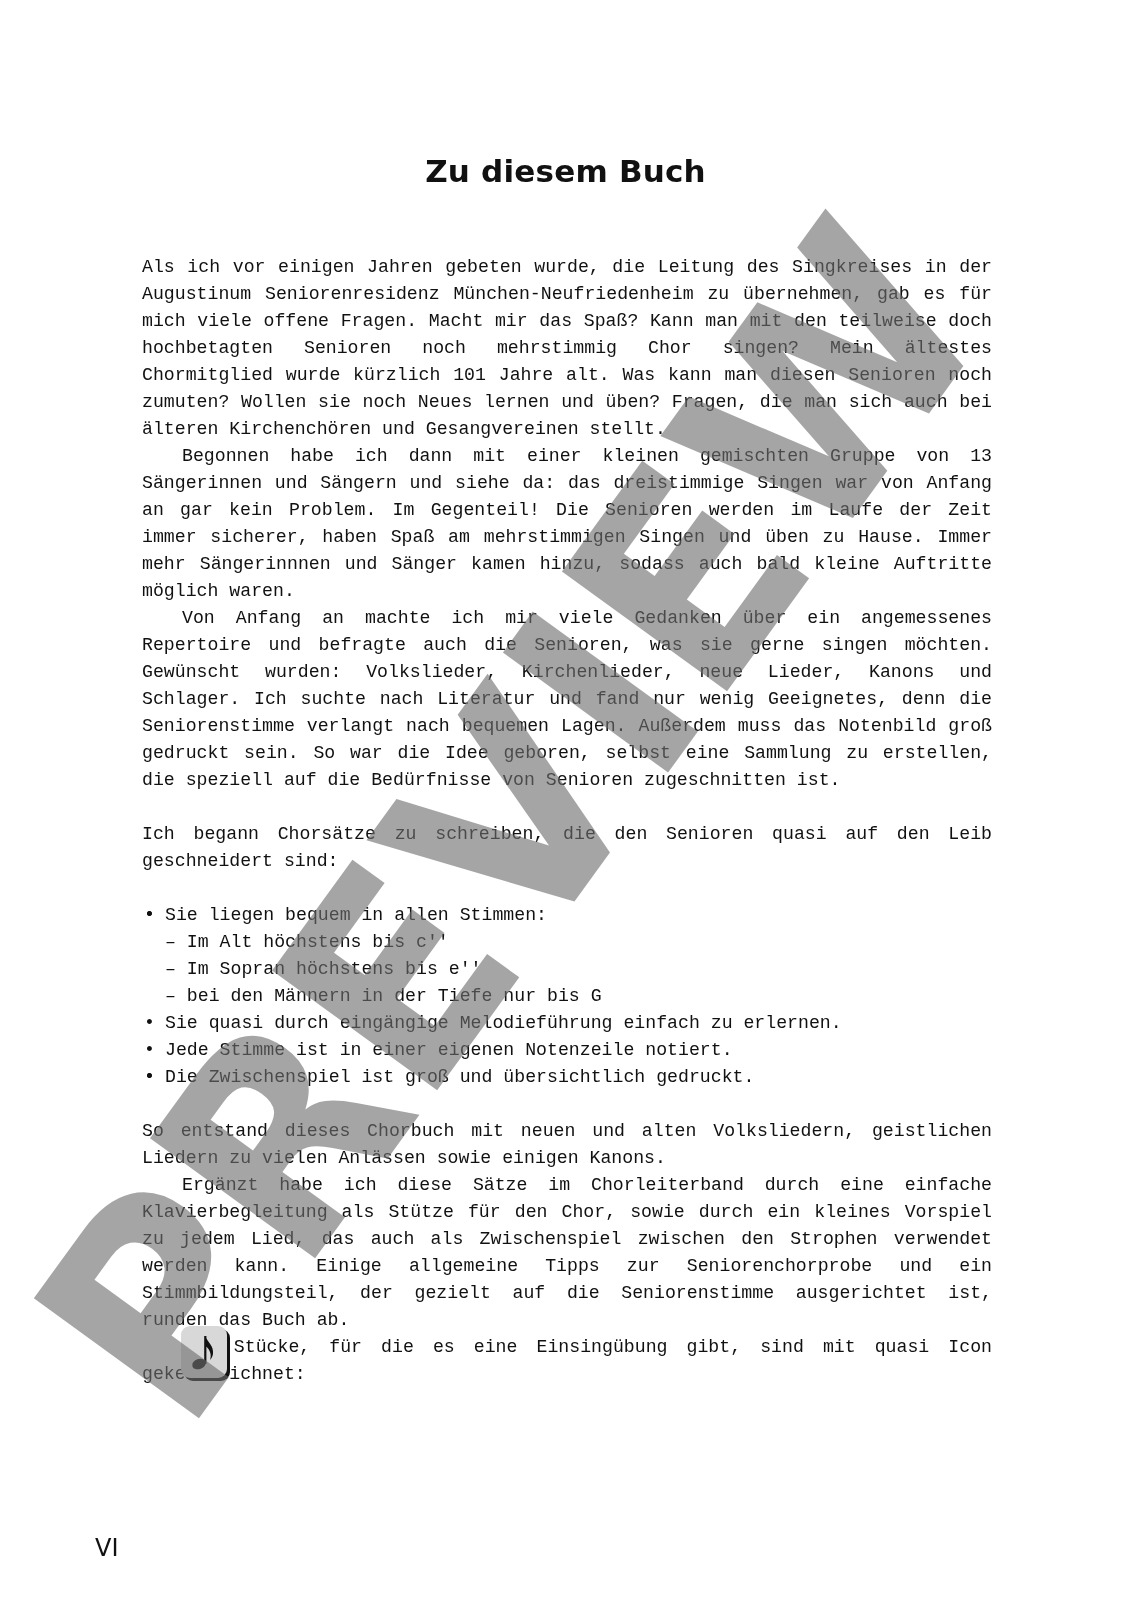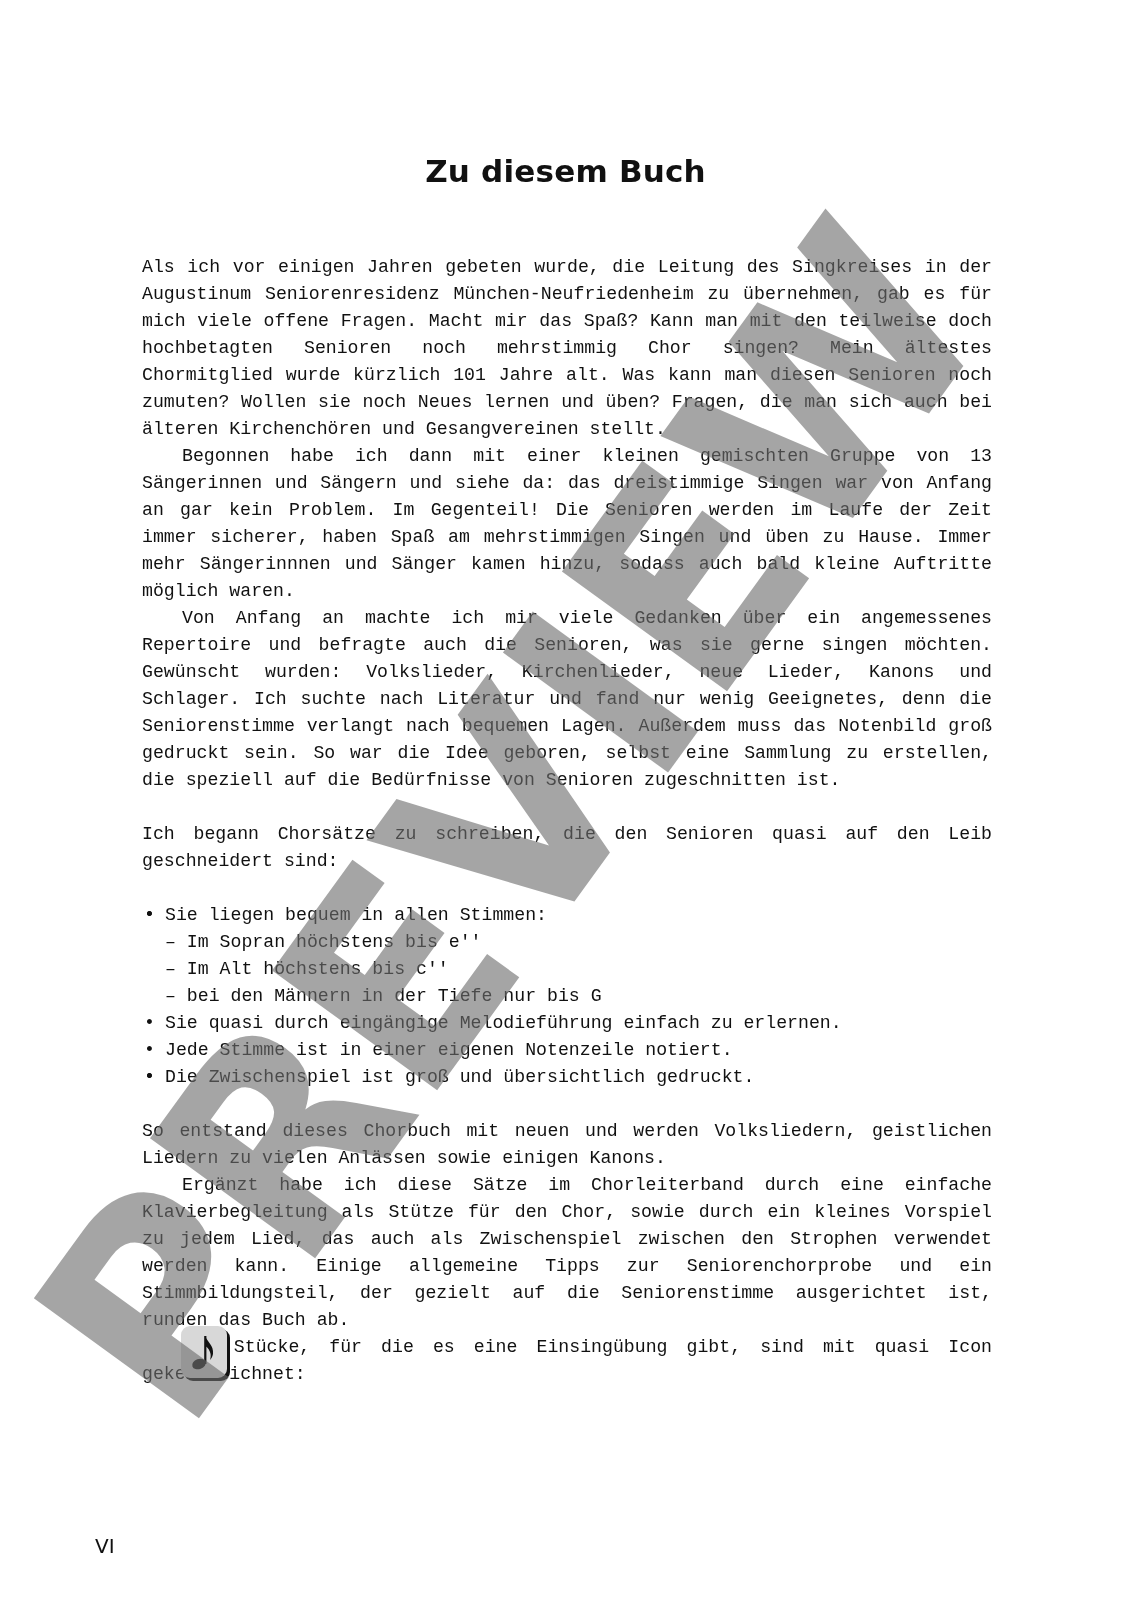--- a/index.html
+++ b/index.html
@@ -32,21 +32,21 @@
     .icon-box {
       position: absolute; left: 181px; top: 1326px;
       width: 46px; height: 52px; border-radius: 9px;
       background: #d8d8d8;
       box-shadow: 3px 3px 0 #111111;
       display: flex; align-items: center; justify-content: center;
     }
     .icon-box svg { width: 30px; height: 40px; }
     .page-number {
       position: absolute; left: 95px; top: 1534px;
-      font-size: 20px; font-family: "DejaVu Sans", sans-serif;
+      font-size: 24px; font-family: "DejaVu Sans", sans-serif;
     }
     .watermark {
       position: absolute; left: 0; top: 0; width: 1134px; height: 1624px;
       pointer-events: none;
     }
     .watermark text {
       font-family: "DejaVu Sans", sans-serif; font-weight: bold;
       fill: #6e6e6e; fill-opacity: 0.62;
     }
   </style>
@@ -63,43 +63,43 @@
   <p class="para">Ich begann Chorsätze zu schreiben, die den Senioren quasi auf den Leib geschneidert sind:</p>
   <div class="gap"></div>
   <ul class="bullets">
     <li>
       <span class="dot">•</span>
     </li>
     <li>
       <span class="dot">•</span>
       <span>Sie liegen bequem in allen Stimmen:</span>
       <ul class="sub">
+        <li>– Im Alt höchstens bis c''</li>
         <li>– Im Sopran höchstens bis e''</li>
-        <li>– Im Alt höchstens bis c''</li>
         <li>– bei den Männern in der Tiefe nur bis G</li>
       </ul>
     </li>
     <li>
       <span class="dot">•</span>
       <span>Sie quasi durch eingängige Melodieführung einfach zu erlernen.</span>
     </li>
     <li>
       <span class="dot">•</span>
       <span>Jede Stimme ist in einer eigenen Notenzeile notiert.</span>
     </li>
     <li>
       <span class="dot">•</span>
     </li>
     <li>
       <span class="dot">•</span>
       <span>Die Zwischenspiel ist groß und übersichtlich gedruckt.</span>
     </li>
   </ul>
   <div class="gap"></div>
-  <p class="para">So entstand dieses Chorbuch mit neuen und werden Volksliedern, geistlichen Liedern zu vielen Anlässen sowie einigen Kanons.</p>
+  <p class="para">So entstand dieses Chorbuch mit neuen und alten Volksliedern, geistlichen Liedern zu vielen Anlässen sowie einigen Kanons.</p>
   <p class="para indent">Ergänzt habe ich diese Sätze im Chorleiterband durch eine einfache Klavierbegleitung als Stütze für den Chor, sowie durch ein kleines Vorspiel zu jedem Lied, das auch als Zwischenspiel zwischen den Strophen verwendet werden kann. Einige allgemeine Tipps zur Seniorenchorprobe und ein Stimmbildungsteil, der gezielt auf die Seniorenstimme ausgerichtet ist, runden das Buch ab.</p>
   <p class="para indent">Die Stücke, für die es eine Einsingübung gibt, sind mit quasi Icon gekennzeichnet:</p>
 </div>
 
 <div class="icon-box">
   <svg viewBox="0 0 30 40">
     <ellipse cx="10" cy="32" rx="7" ry="5" transform="rotate(-20 10 32)" fill="#111"></ellipse>
     <rect x="15.2" y="4" width="2.2" height="28" fill="#111"></rect>
     <path d="M16.3 4 C 18 10, 25 13, 24 22 C 23.5 25, 22 27, 21 28 C 22.5 24, 22 18, 16.3 14 Z" fill="#111"></path>
   </svg>

